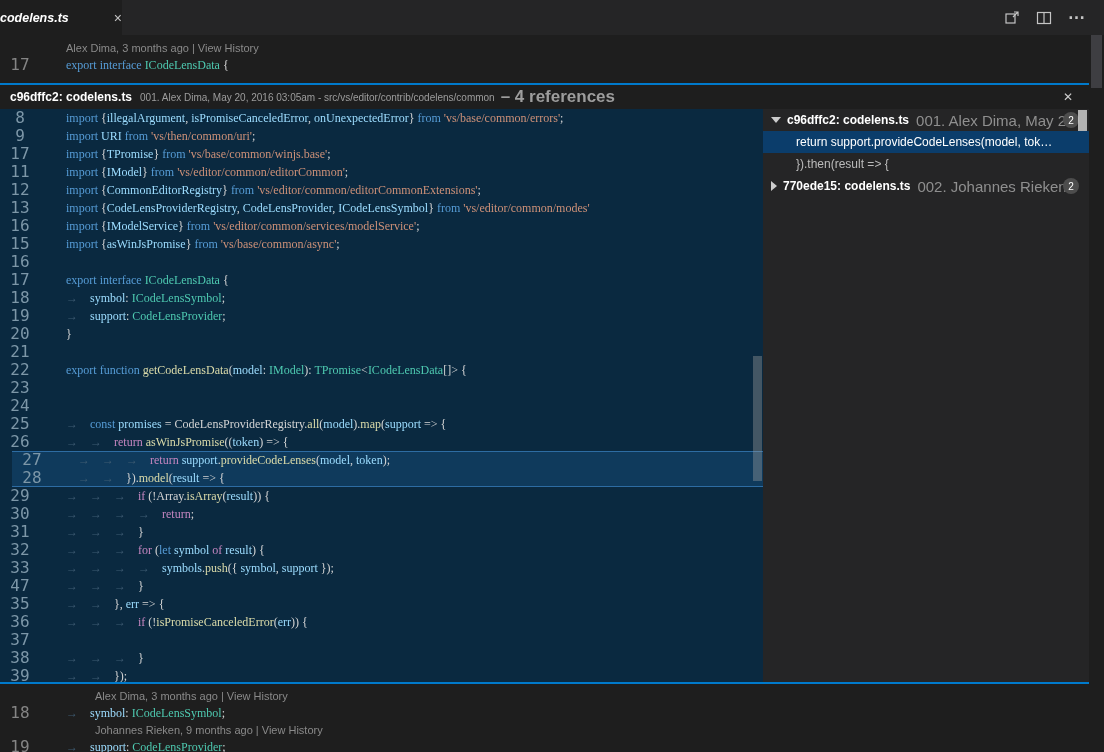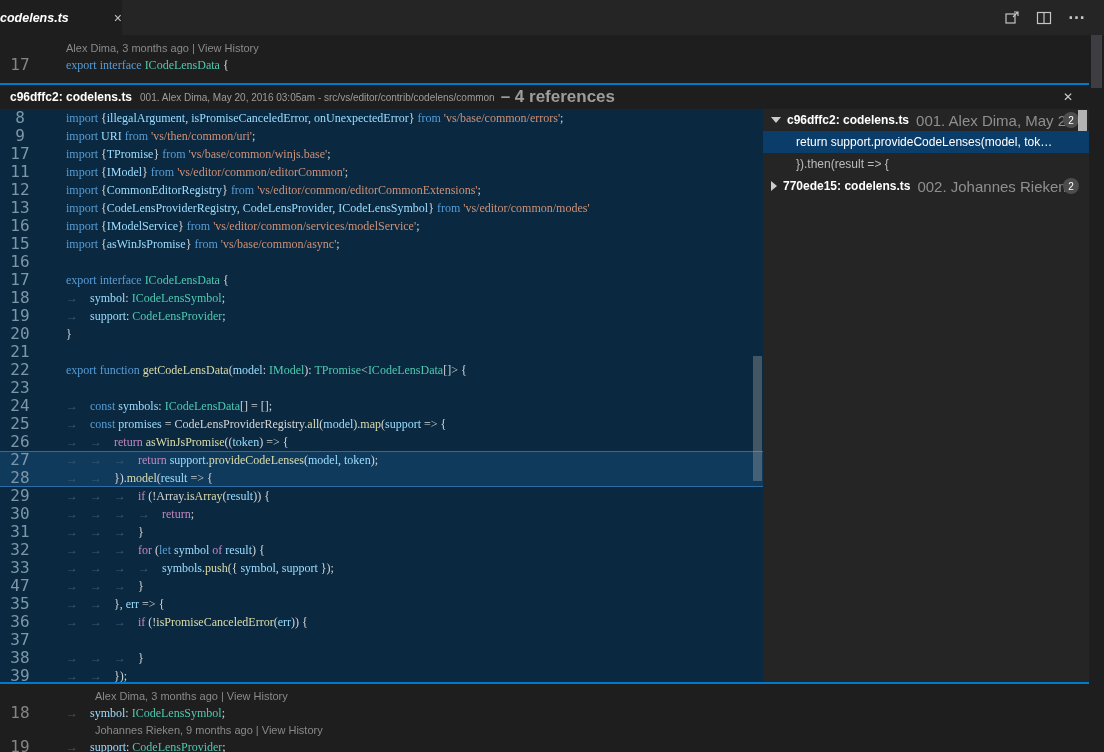--- a/index.html
+++ b/index.html
@@ -35,21 +35,21 @@
 
   
   .peek{width:1089px;border-top:2px solid var(--accent);border-bottom:2px solid var(--accent);}
   .peek-header{height:24px;background:var(--editorBg);display:flex;align-items:center;padding:0 10px;position:relative;}
   .peek-title{color:#ffffff;font-size:12px;font-weight:bold;}
   .peek-meta{color:#9d9d9d;font-size:10px;margin-left:8px;}
   .peek-refs{color:#9d9d9d;font-size:17px;font-weight:bold;margin-left:6px;}
   .peek-close{position:absolute;right:16px;color:#cccccc;font-size:12px;cursor:pointer;}
   .peek-body{display:flex;height:573px;}
   .peek-editor{width:763px;background:var(--peekBg);position:relative;overflow:hidden;}
-  .code-line.hl{background:var(--hlBg);}
+  .code-line.hl{background:var(--hlBg);margin-left:12px;}
   .code-line.hl-first{box-shadow:inset 0 1px 0 #2d6ca3;}
   .code-line.hl-last{box-shadow:inset 0 -1px 0 #2d6ca3;}
   .peek-scroll-thumb{position:absolute;right:1px;top:247px;width:9px;height:125px;background:rgba(160,160,160,0.38);}
   .peek-results{width:326px;background:var(--resultsBg);position:relative;overflow:hidden;}
   .result-row{height:22px;display:flex;align-items:center;font-size:12px;color:#bbbbbb;position:relative;cursor:pointer;box-sizing:border-box;}
   .result-row.file{padding-left:8px;}
   .result-row.ref{padding-left:33px;white-space:nowrap;overflow:hidden;}
   .result-row.selected{background:var(--selBg);color:#ffffff;}
   .twistie{width:0;height:0;margin-right:6px;flex:none;}
   .twistie.expanded{border-left:5px solid transparent;border-right:5px solid transparent;border-top:6px solid #cccccc;}
@@ -119,21 +119,21 @@
             <div class="code-line"><span class="gutter g-peek">16</span><span class="line-content"><span class="tok-k">import</span><span class="tok-p"> {</span><span class="tok-v">IModelService</span><span class="tok-p">} </span><span class="tok-k">from</span><span class="tok-p"> </span><span class="tok-s">'vs/editor/common/services/modelService'</span><span class="tok-p">;</span></span></div>
             <div class="code-line"><span class="gutter g-peek">15</span><span class="line-content"><span class="tok-k">import</span><span class="tok-p"> {</span><span class="tok-v">asWinJsPromise</span><span class="tok-p">} </span><span class="tok-k">from</span><span class="tok-p"> </span><span class="tok-s">'vs/base/common/async'</span><span class="tok-p">;</span></span></div>
             <div class="code-line"><span class="gutter g-peek">16</span><span class="line-content"></span></div>
             <div class="code-line"><span class="gutter g-peek">17</span><span class="line-content"><span class="tok-k">export</span><span class="tok-p"> </span><span class="tok-k">interface</span><span class="tok-p"> </span><span class="tok-t">ICodeLensData</span><span class="tok-p"> {</span></span></div>
             <div class="code-line"><span class="gutter g-peek">18</span><span class="line-content"><span class="tok-tab">→</span><span class="tok-v">symbol</span><span class="tok-p">: </span><span class="tok-t">ICodeLensSymbol</span><span class="tok-p">;</span></span></div>
             <div class="code-line"><span class="gutter g-peek">19</span><span class="line-content"><span class="tok-tab">→</span><span class="tok-v">support</span><span class="tok-p">: </span><span class="tok-t">CodeLensProvider</span><span class="tok-p">;</span></span></div>
             <div class="code-line"><span class="gutter g-peek">20</span><span class="line-content"><span class="tok-p">}</span></span></div>
             <div class="code-line"><span class="gutter g-peek">21</span><span class="line-content"></span></div>
             <div class="code-line"><span class="gutter g-peek">22</span><span class="line-content"><span class="tok-k">export</span><span class="tok-p"> </span><span class="tok-k">function</span><span class="tok-p"> </span><span class="tok-f">getCodeLensData</span><span class="tok-p">(</span><span class="tok-v">model</span><span class="tok-p">: </span><span class="tok-t">IModel</span><span class="tok-p">): </span><span class="tok-t">TPromise</span><span class="tok-p">&lt;</span><span class="tok-t">ICodeLensData</span><span class="tok-p">[]&gt; {</span></span></div>
             <div class="code-line"><span class="gutter g-peek">23</span><span class="line-content"></span></div>
-            <div class="code-line"><span class="gutter g-peek">24</span><span class="line-content"><span class="tok-tab">→</span><span class="tok-k">const</span><span class="tok-p"> </span><span class="tok-v">symbols</span><span class="tok-p">: </span><span class="tok-t">ICodeLensData</span><span class="tok-p">[] = [];</span></span></div>
+            <div class="code-line"><span class="gutter g-peek">24</span></div>
             <div class="code-line"><span class="gutter g-peek">25</span><span class="line-content"><span class="tok-tab">→</span><span class="tok-k">const</span><span class="tok-p"> </span><span class="tok-v">promises</span><span class="tok-p"> = CodeLensProviderRegistry.</span><span class="tok-f">all</span><span class="tok-p">(</span><span class="tok-v">model</span><span class="tok-p">).</span><span class="tok-f">map</span><span class="tok-p">(</span><span class="tok-v">support</span><span class="tok-p"> =&gt; {</span></span></div>
             <div class="code-line"><span class="gutter g-peek">26</span><span class="line-content"><span class="tok-tab">→</span><span class="tok-tab">→</span><span class="tok-c">return</span><span class="tok-p"> </span><span class="tok-f">asWinJsPromise</span><span class="tok-p">((</span><span class="tok-v">token</span><span class="tok-p">) =&gt; {</span></span></div>
             <div class="code-line hl hl-first"><span class="gutter g-peek">27</span><span class="line-content"><span class="tok-tab">→</span><span class="tok-tab">→</span><span class="tok-tab">→</span><span class="tok-c">return</span><span class="tok-p"> </span><span class="tok-v">support</span><span class="tok-p">.</span><span class="tok-f">provideCodeLenses</span><span class="tok-p">(</span><span class="tok-v">model</span><span class="tok-p">, </span><span class="tok-v">token</span><span class="tok-p">);</span></span></div>
             <div class="code-line hl hl-last"><span class="gutter g-peek">28</span><span class="line-content"><span class="tok-tab">→</span><span class="tok-tab">→</span><span class="tok-p">}).</span><span class="tok-f">model</span><span class="tok-p">(</span><span class="tok-v">result</span><span class="tok-p"> =&gt; {</span></span></div>
             <div class="code-line"><span class="gutter g-peek">29</span><span class="line-content"><span class="tok-tab">→</span><span class="tok-tab">→</span><span class="tok-tab">→</span><span class="tok-c">if</span><span class="tok-p"> (!Array.</span><span class="tok-f">isArray</span><span class="tok-p">(</span><span class="tok-v">result</span><span class="tok-p">)) {</span></span></div>
             <div class="code-line"><span class="gutter g-peek">30</span><span class="line-content"><span class="tok-tab">→</span><span class="tok-tab">→</span><span class="tok-tab">→</span><span class="tok-tab">→</span><span class="tok-c">return</span><span class="tok-p">;</span></span></div>
             <div class="code-line"><span class="gutter g-peek">31</span><span class="line-content"><span class="tok-tab">→</span><span class="tok-tab">→</span><span class="tok-tab">→</span><span class="tok-p">}</span></span></div>
             <div class="code-line"><span class="gutter g-peek">32</span><span class="line-content"><span class="tok-tab">→</span><span class="tok-tab">→</span><span class="tok-tab">→</span><span class="tok-c">for</span><span class="tok-p"> (</span><span class="tok-k">let</span><span class="tok-p"> </span><span class="tok-v">symbol</span><span class="tok-p"> </span><span class="tok-c">of</span><span class="tok-p"> </span><span class="tok-v">result</span><span class="tok-p">) {</span></span></div>
             <div class="code-line"><span class="gutter g-peek">33</span><span class="line-content"><span class="tok-tab">→</span><span class="tok-tab">→</span><span class="tok-tab">→</span><span class="tok-tab">→</span><span class="tok-v">symbols</span><span class="tok-p">.</span><span class="tok-f">push</span><span class="tok-p">({ </span><span class="tok-v">symbol</span><span class="tok-p">, </span><span class="tok-v">support</span><span class="tok-p"> });</span></span></div>
             <div class="code-line"><span class="gutter g-peek">47</span><span class="line-content"><span class="tok-tab">→</span><span class="tok-tab">→</span><span class="tok-tab">→</span><span class="tok-p">}</span></span></div>

